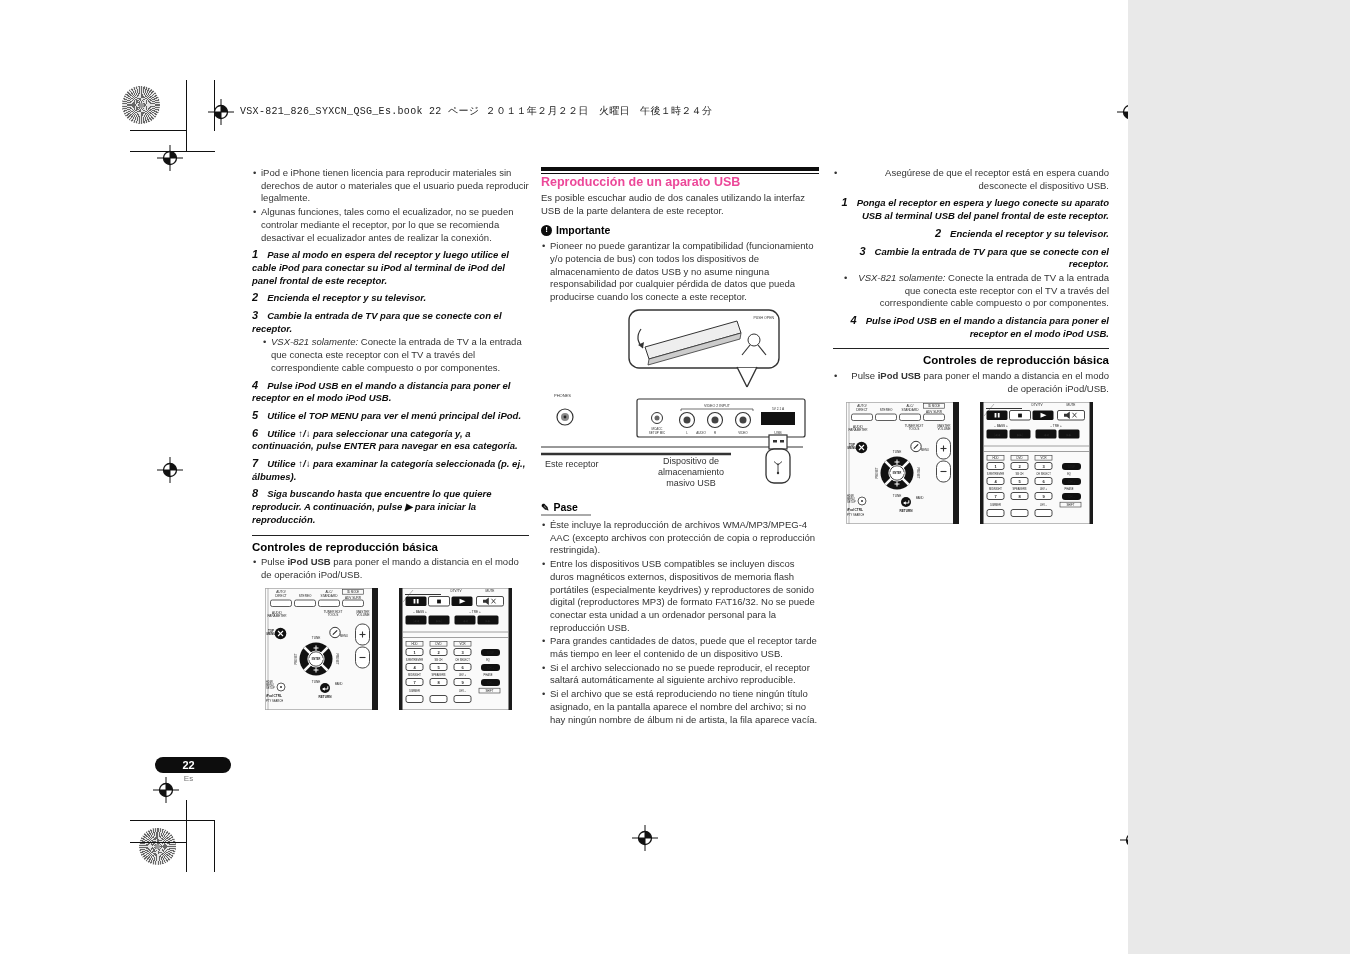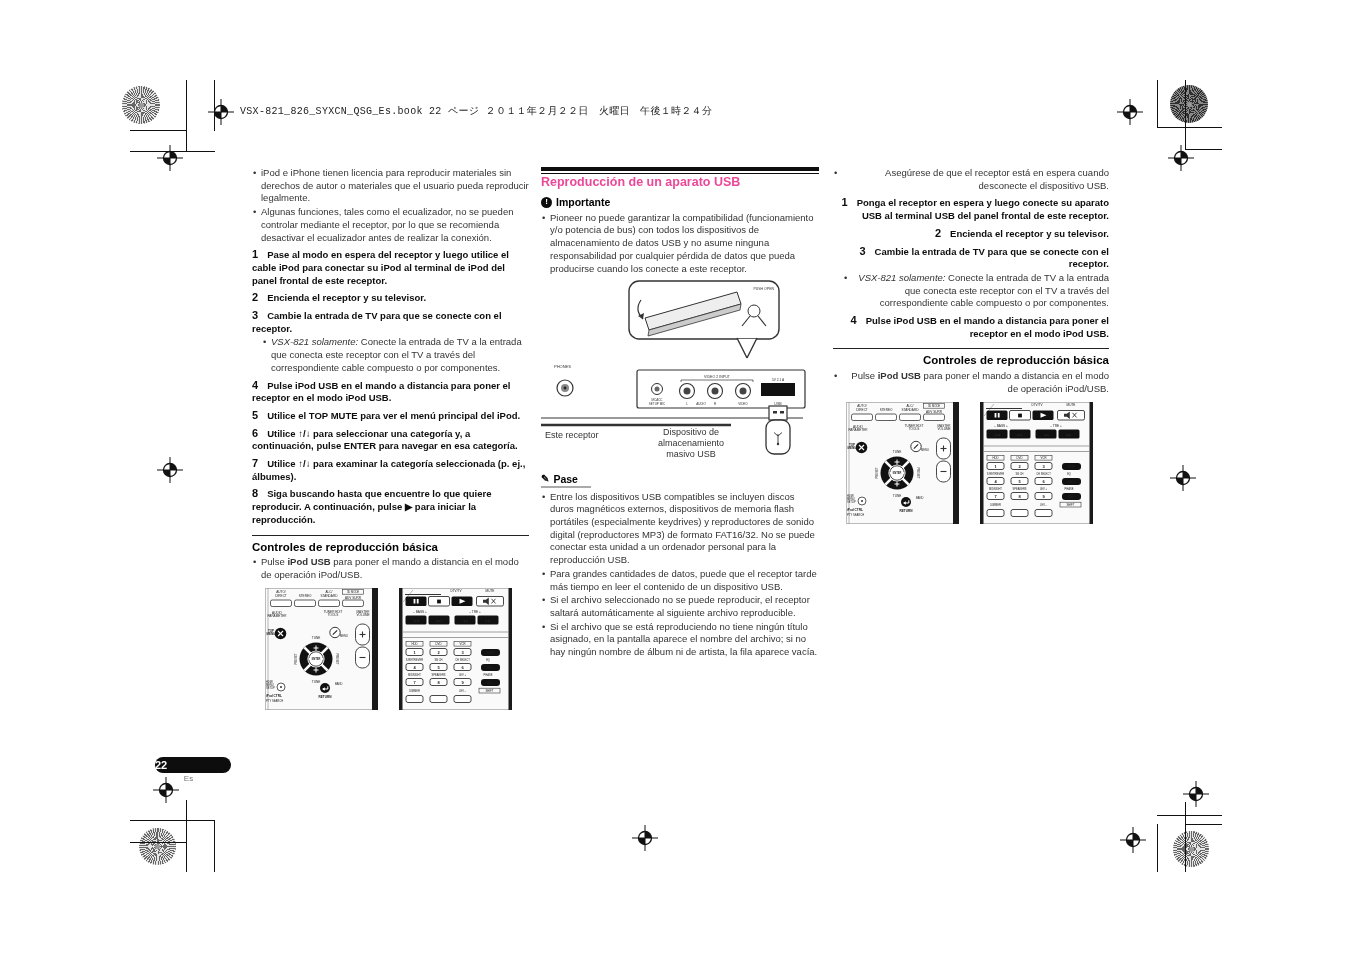--- a/index.html
+++ b/index.html
@@ -1,31 +1,31 @@
 <!DOCTYPE html>
 <html><head>
 <meta charset="utf-8">
 <style>
   html,body{margin:0;padding:0;background:#e9e9e9;}
-  .page{position:relative;width:1350px;height:954px;background:#ffffff;overflow:hidden;
+  .page{position:relative;width:1128px;height:954px;background:#ffffff;overflow:hidden;
         font-family:"Liberation Sans", sans-serif;color:#333;}
   
   .print-header{position:absolute;left:240px;top:104px;font-family:"Liberation Mono", monospace;
                 font-size:10px;color:#222;letter-spacing:.3px;white-space:nowrap;}
   
   .col{position:absolute;top:167px;font-size:9.5px;line-height:12.7px;color:#333;}
   #col1{left:252px;width:277px;}
   #col2{left:541px;width:278px;}
   #col3{left:833px;width:276px;text-align:right;}
   ul.bullets{margin:0 0 3px 0;padding:0;list-style:none;}
   .bullets li{position:relative;padding-left:9px;margin:0 0 1px 0;}
   .bullets li::before{content:"•";position:absolute;left:1px;}
   .bullets.sub{margin:1px 0 1px 10px;}
   .step{margin:4px 0;}
-  .step p{margin:0;font-weight:bold;color:#0d0d0d;}
+  .step p{margin:0;font-weight:bold;color:#0d0d0d;font-style:italic;}
   .step .n{font-size:11px;margin-right:9px;}
   .hr{border-top:1.3px solid #222;margin:8px 0 5px;}
   h2{margin:1px 0 3px;font-size:12.5px;line-height:14px;color:#ec4899;}
   h3{margin:0 0 3px;font-size:11.5px;color:#000;}
   .toprule{height:2px;border-top:4px solid #0d0d0d;border-bottom:1.2px solid #0d0d0d;}
   .notehead{display:flex;align-items:center;gap:4px;margin:7px 0 3px;font-weight:bold;
             font-size:10.5px;color:#000;}
   .notehead.nota{border-bottom:2px solid #aaa;width:50px;}
   .icon-important{width:11px;height:11px;border-radius:50%;background:#0d0d0d;color:#fff;
                   font-size:8px;font-weight:bold;display:flex;align-items:center;justify-content:center;}
@@ -34,21 +34,21 @@
   .icon-note::before{content:"✎";}
   
   .remote-pair{display:flex;gap:21px;margin-top:6px;}
   .m13{margin-left:13px;}
   .rsvg text{font-family:"Liberation Sans", sans-serif;fill:#222;}
   
   .diag text{font-family:"Liberation Sans", sans-serif;fill:#333;}
   
   .page-pill{position:absolute;left:155px;top:757px;width:76px;height:16px;background:#0d0d0d;
              border-radius:8px;color:#fff;font-size:11px;font-weight:bold;line-height:16px;
-             text-align:left;padding-right:9px;box-sizing:border-box;}
+             text-align:center;padding-right:9px;box-sizing:border-box;}
   .page-lang{position:absolute;left:155px;top:774px;width:76px;text-align:center;padding-right:9px;
              box-sizing:border-box;font-size:8px;color:#777;}
   
   .tl{position:absolute;background:#111;}
   .reg{position:absolute;width:26px;height:26px;transform:translate(-13px,-13px);}
   .burst{position:absolute;border-radius:50%;
          background:repeating-conic-gradient(#666 0deg 4deg,#e6e6e6 4deg 8deg);}
   .burst.dark{background:repeating-conic-gradient(#2e2e2e 0deg 3deg,#8a8a8a 3deg 6deg);}
   .burst::after{content:"";position:absolute;left:50%;top:50%;width:5px;height:5px;margin:-2.5px;
                 border-radius:50%;background:#999;}
@@ -185,21 +185,21 @@
     <div class="step">
       <p><span class="n">3</span><span>Cambie la entrada de TV para que se conecte con el receptor.</span></p>
       <ul class="bullets sub">
           <li><i>VSX-821 solamente:</i><span> Conecte la entrada de TV a la entrada que conecta este receptor con el TV a través del correspondiente cable compuesto o por componentes.</span></li>
         </ul>
     </div>
     <div class="step">
         <p><span class="n">4</span><span>Pulse iPod USB en el mando a distancia para poner el receptor en el modo iPod USB.</span></p>
       </div>
     <div class="step">
-        <p><span class="n">5</span><span>Utilice el TOP MUTE para ver el menú principal del iPod.</span></p>
+        <p><span class="n">5</span><span>Utilice el TOP MENU para ver el menú principal del iPod.</span></p>
       </div>
     <div class="step">
         <p><span class="n">6</span><span>Utilice ↑/↓ para seleccionar una categoría y, a continuación, pulse ENTER para navegar en esa categoría.</span></p>
       </div>
     <div class="step">
         <p><span class="n">7</span><span>Utilice ↑/↓ para examinar la categoría seleccionada (p. ej., álbumes).</span></p>
       </div>
     <div class="step">
         <p><span class="n">8</span><span>Siga buscando hasta que encuentre lo que quiere reproducir. A continuación, pulse ▶ para iniciar la reproducción.</span></p>
       </div>
@@ -374,20 +374,21 @@
         <rect x="55" y="107.5" width="17" height="7" rx="2" fill="#fff" stroke="#333" stroke-width="0.9"></rect>
       </g>
     </svg>
   </div>
 </div>
   </div>
 
   <div id="col2" class="col">
     <div class="toprule"></div>
     <h2>Reproducción de un aparato USB</h2>
+    <p style="margin:0 0 6px;">Es posible escuchar audio de dos canales utilizando la interfaz USB de la parte delantera de este receptor.</p>
     <div class="notehead">
       <span class="icon-important"></span>
       <b>Importante</b>
     </div>
     <ul class="bullets">
       <li>Pioneer no puede garantizar la compatibilidad (funcionamiento y/o potencia de bus) con todos los dispositivos de almacenamiento de datos USB y no asume ninguna responsabilidad por cualquier pérdida de datos que pueda producirse cuando los conecte a este receptor.</li>
     </ul>
     <svg class="diag" width="278" height="184" viewBox="0 0 278 184">
 
       <g>
@@ -448,20 +449,21 @@
       <text x="4" y="160" font-size="9">Este receptor</text>
       <text x="150" y="157" font-size="9" text-anchor="middle">Dispositivo de</text>
       <text x="150" y="168" font-size="9" text-anchor="middle">almacenamiento</text>
       <text x="150" y="179" font-size="9" text-anchor="middle">masivo USB</text>
     </svg>
     <div class="notehead nota">
       <span class="icon-note"></span>
       <b>Pase</b>
     </div>
     <ul class="bullets">
+      <li>Éste incluye la reproducción de archivos WMA/MP3/MPEG-4 AAC (excepto archivos con protección de copia o reproducción restringida).</li>
       <li>Entre los dispositivos USB compatibles se incluyen discos duros magnéticos externos, dispositivos de memoria flash portátiles (especialmente keydrives) y reproductores de sonido digital (reproductores MP3) de formato FAT16/32. No se puede conectar esta unidad a un ordenador personal para la reproducción USB.</li>
       <li>Para grandes cantidades de datos, puede que el receptor tarde más tiempo en leer el contenido de un dispositivo USB.</li>
       <li>Si el archivo seleccionado no se puede reproducir, el receptor saltará automáticamente al siguiente archivo reproducible.</li>
       <li>Si el archivo que se está reproduciendo no tiene ningún título asignado, en la pantalla aparece el nombre del archivo; si no hay ningún nombre de álbum ni de artista, la fila aparece vacía.</li>
     </ul>
   </div>
 
   <div id="col3" class="col">
     <ul class="bullets">
       <li>Asegúrese de que el receptor está en espera cuando desconecte el dispositivo USB.</li>

